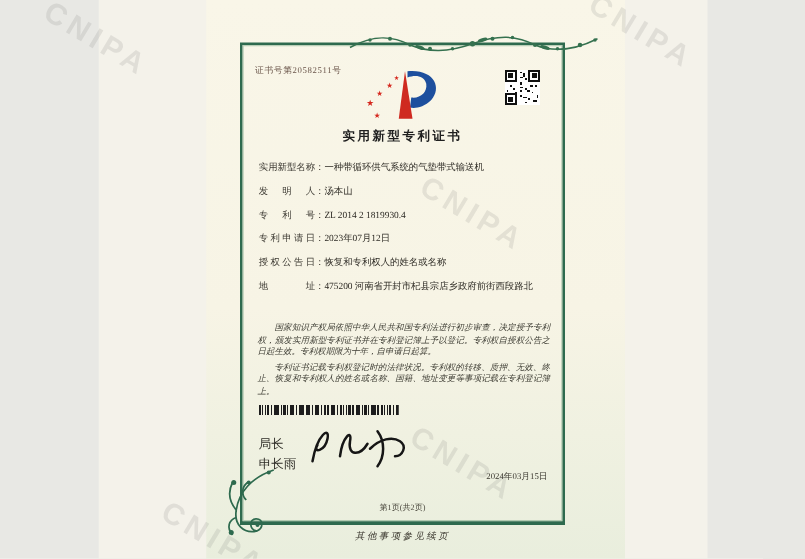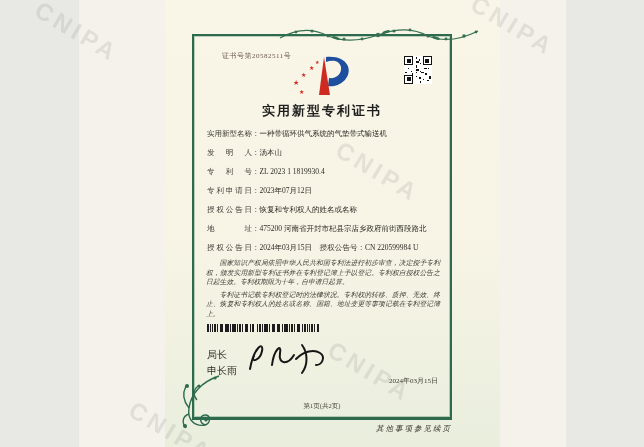--- a/index.html
+++ b/index.html
@@ -4,42 +4,42 @@
 <style>
   html,body{margin:0;padding:0;}
   #stage{position:relative;width:644px;height:447px;background:#e8e8e4;overflow:hidden;
          font-family:"Liberation Serif",serif;color:#35322b;}
   .sheet{position:absolute;left:79px;top:0;width:487px;height:447px;background:#f4f2ea;}
   .cream{position:absolute;left:165px;top:0;width:335px;height:447px;
          background:linear-gradient(180deg,#f9f6e8 0%,#f7f4e5 55%,#e9eedd 100%);}
   .frame{position:absolute;left:192px;top:34px;width:260px;height:386px;box-sizing:border-box;
          border:2px solid #2e6a4e;border-bottom-width:3px;
          box-shadow:inset 0 0 0 1px rgba(110,160,125,.45);}
-  .certno{position:absolute;left:28px;top:15px;font-size:7px;letter-spacing:.5px;color:#6b564b;}
+  .certno{position:absolute;left:10px;top:15px;font-size:7px;letter-spacing:.5px;color:#6b564b;}
   .emblem{position:absolute;left:98px;top:19px;width:64px;height:42px;}
   .qr{position:absolute;left:210px;top:20px;width:28px;height:28px;}
-  .title{position:absolute;left:0;right:0;top:66px;text-align:center;font-size:13px;font-weight:bold;
+  .title{position:absolute;left:0;right:0;top:66px;text-align:center;font-size:10px;font-weight:bold;
          letter-spacing:2px;color:#1f1f1f;font-family:Liberation Mono, monospace;}
   .frow{position:absolute;left:13px;right:10px;font-size:7.5px;color:#35302a;white-space:nowrap;}
   .flabel{display:inline-block;width:45px;text-align:justify;text-align-last:justify;color:#3d3a33;vertical-align:bottom;}
   .flabel2{display:inline-block;width:38px;text-align:justify;text-align-last:justify;color:#3d3a33;vertical-align:bottom;}
   .fval{color:#2d2a24;}
   .gvalA{display:inline-block;width:60px;}
   .notice{position:absolute;left:12px;right:10px;top:222px;font-size:6.8px;line-height:9.6px;
           font-style:italic;color:#3f3e35;text-align:justify;}
   .notice p{margin:0 0 3px 0;text-indent:2em;}
   .barcode{position:absolute;left:13px;top:288px;width:112px;height:8px;
            background-image:repeating-linear-gradient(90deg,#1d1d1d 0 1px,transparent 1px 2.5px),
                             repeating-linear-gradient(90deg,#1d1d1d 0 2px,transparent 2px 6.5px);}
   .dirtitle{position:absolute;left:13px;top:312px;font-size:10px;color:#2c2a25;}
   .dirname{position:absolute;left:13px;top:328px;font-size:10px;color:#2c2a25;}
   .sig{position:absolute;left:44px;top:299px;width:100px;height:45px;}
   .issuedate{position:absolute;right:12px;top:340px;font-size:7px;color:#3a372f;}
   .pageind{position:absolute;left:0;right:0;top:366px;text-align:center;font-size:6.5px;color:#47443a;}
-  .contnote{position:absolute;left:192px;top:424px;width:260px;text-align:right;font-size:7.5px;
+  .contnote{position:absolute;left:192px;top:424px;width:260px;text-align:center;font-size:7.5px;
             letter-spacing:2px;font-style:italic;color:#38352c;}
   .garland{position:absolute;left:84px;top:-10px;width:202px;height:20px;}
   .cornerflourish{position:absolute;left:-15px;top:338px;width:44px;height:56px;}
   .wm{position:absolute;z-index:9;font-family:"Liberation Sans",sans-serif;font-weight:bold;
       font-size:24px;letter-spacing:4px;color:rgba(90,90,90,0.13);transform:rotate(31deg);
       transform-origin:left top;pointer-events:none;}
   .wm1{left:44px;top:-4px;} .wm2{left:480px;top:-10px;} .wm3{left:345px;top:136px;}
   .wm4{left:337px;top:336px;} .wm5{left:138px;top:396px;}
 </style>
 </head>
@@ -146,33 +146,30 @@
 
     <div class="title">实用新型专利证书</div>
 
     <div class="frow" style="top:93px">
       <span class="flabel">实用新型名称</span><span>：</span><span class="fval">一种带循环供气系统的气垫带式输送机</span>
     </div>
     <div class="frow" style="top:112px">
       <span class="flabel">发明人</span><span>：</span><span class="fval">汤本山</span>
     </div>
     <div class="frow" style="top:131px">
-      <span class="flabel">专利号</span><span>：</span><span class="fval">ZL 2023 1 1819930.4</span>
+      <span class="flabel">专利号</span><span>：</span><span class="fval">ZL 2014 2 1819930.4</span>
     </div>
     <div class="frow" style="top:150px">
       <span class="flabel">专利申请日</span><span>：</span><span class="fval">2023年07月12日</span>
     </div>
     <div class="frow" style="top:169px">
       <span class="flabel">授权公告日</span><span>：</span><span class="fval">恢复和专利权人的姓名或名称</span>
     </div>
     <div class="frow" style="top:188px">
       <span class="flabel">地址</span><span>：</span><span class="fval">475200 河南省开封市杞县宗店乡政府前街西段路北</span>
-    </div>
-    <div class="frow" style="top:207px">
-      <span class="flabel">授权公告日</span><span>：</span><span class="fval gvalA">2024年03月15日</span><span class="flabel2">授权公告号</span><span>：</span><span class="fval">CN 220599984 U</span>
     </div>
 
     <div class="notice">
       <p>国家知识产权局依照中华人民共和国专利法进行初步审查，决定授予专利权，颁发实用新型专利证书并在专利登记簿上予以登记。专利权自授权公告之日起生效。专利权期限为十年，自申请日起算。</p>
       <p>专利证书记载专利权登记时的法律状况。专利权的转移、质押、无效、终止、恢复和专利权人的姓名或名称、国籍、地址变更等事项记载在专利登记簿上。</p>
     </div>
 
     <div class="barcode"></div>
 
     <div class="dirtitle">局长</div>

